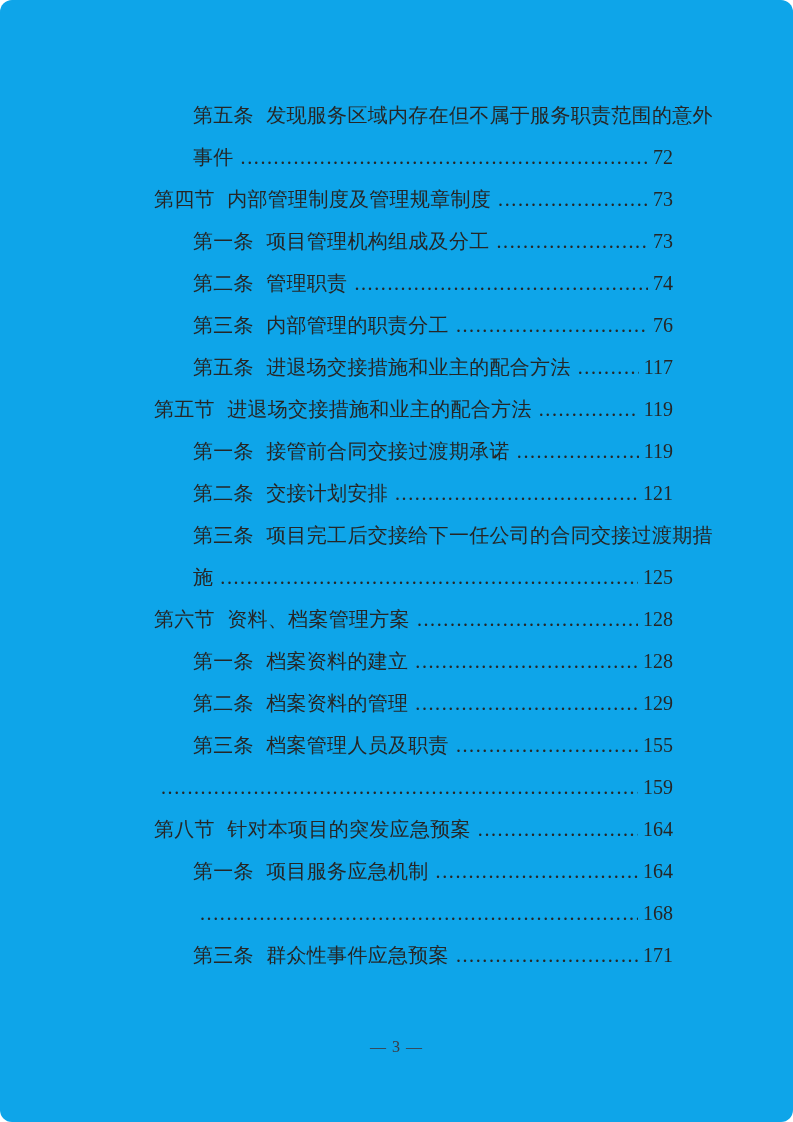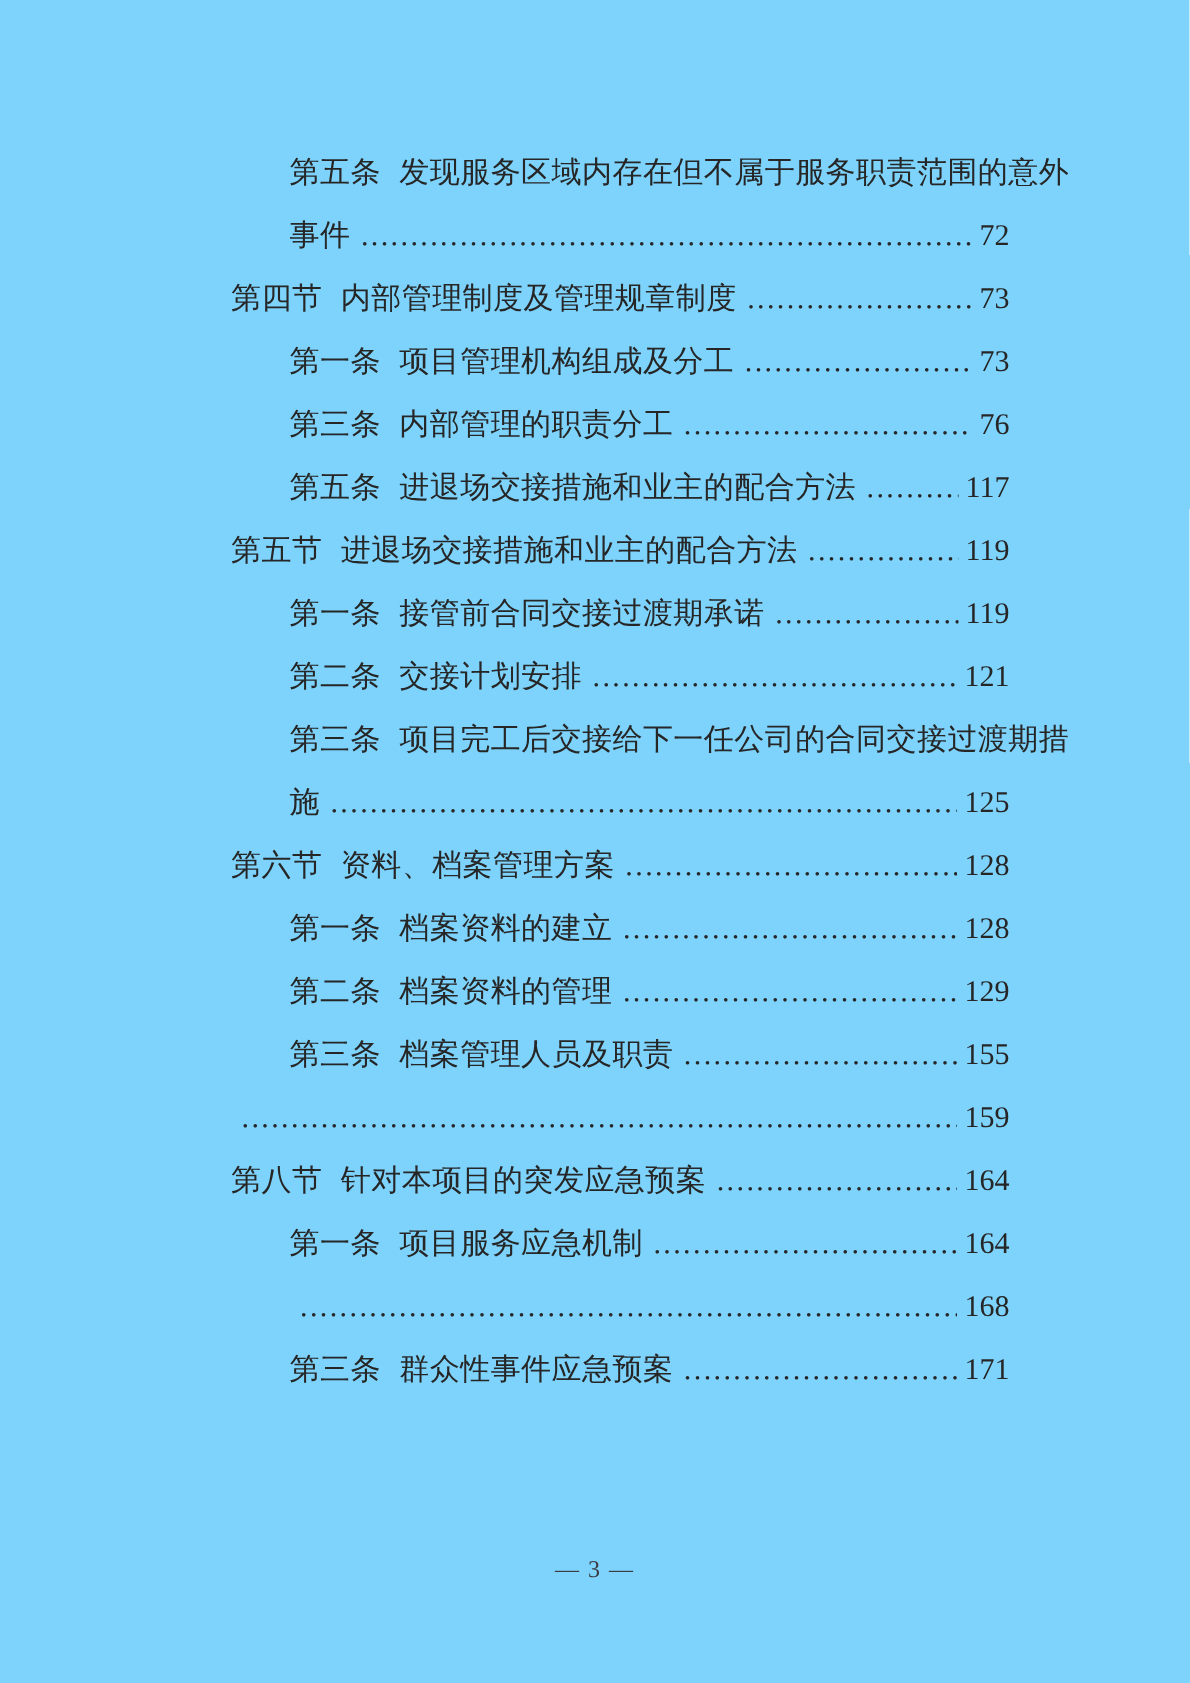--- a/index.html
+++ b/index.html
@@ -5,24 +5,25 @@
   html, body {
     margin: 0;
     padding: 0;
     background: #ffffff;
     font-family: "Liberation Serif", "DejaVu Serif", serif;
   }
   .page {
     position: relative;
     width: 793px;
     height: 1122px;
-    background: #7dd3fc;
+    background: #0ea5e9;
     box-sizing: border-box;
     padding: 94px 120px 0 154px;
     overflow: hidden;
+    border-radius: 12px;
   }
   .toc {
     width: 100%;
   }
   .toc-row {
     display: flex;
     align-items: baseline;
     height: 42px;
     line-height: 42px;
     font-size: 20px;
@@ -86,20 +87,25 @@
       </div>
       <div class="toc-row lvl1">
         <span class="toc-label">第四节 内部管理制度及管理规章制度</span>
         <span class="toc-leader"></span>
         <span class="toc-pagenum">73</span>
       </div>
       <div class="toc-row lvl2">
         <span class="toc-label">第一条 项目管理机构组成及分工</span>
         <span class="toc-leader"></span>
         <span class="toc-pagenum">73</span>
+      </div>
+      <div class="toc-row lvl2">
+        <span class="toc-label">第二条 管理职责</span>
+        <span class="toc-leader"></span>
+        <span class="toc-pagenum">74</span>
       </div>
       <div class="toc-row lvl2">
         <span class="toc-label">第三条 内部管理的职责分工</span>
         <span class="toc-leader"></span>
         <span class="toc-pagenum">76</span>
       </div>
       <div class="toc-row lvl2">
         <span class="toc-label">第五条 进退场交接措施和业主的配合方法</span>
         <span class="toc-leader"></span>
         <span class="toc-pagenum">117</span>

